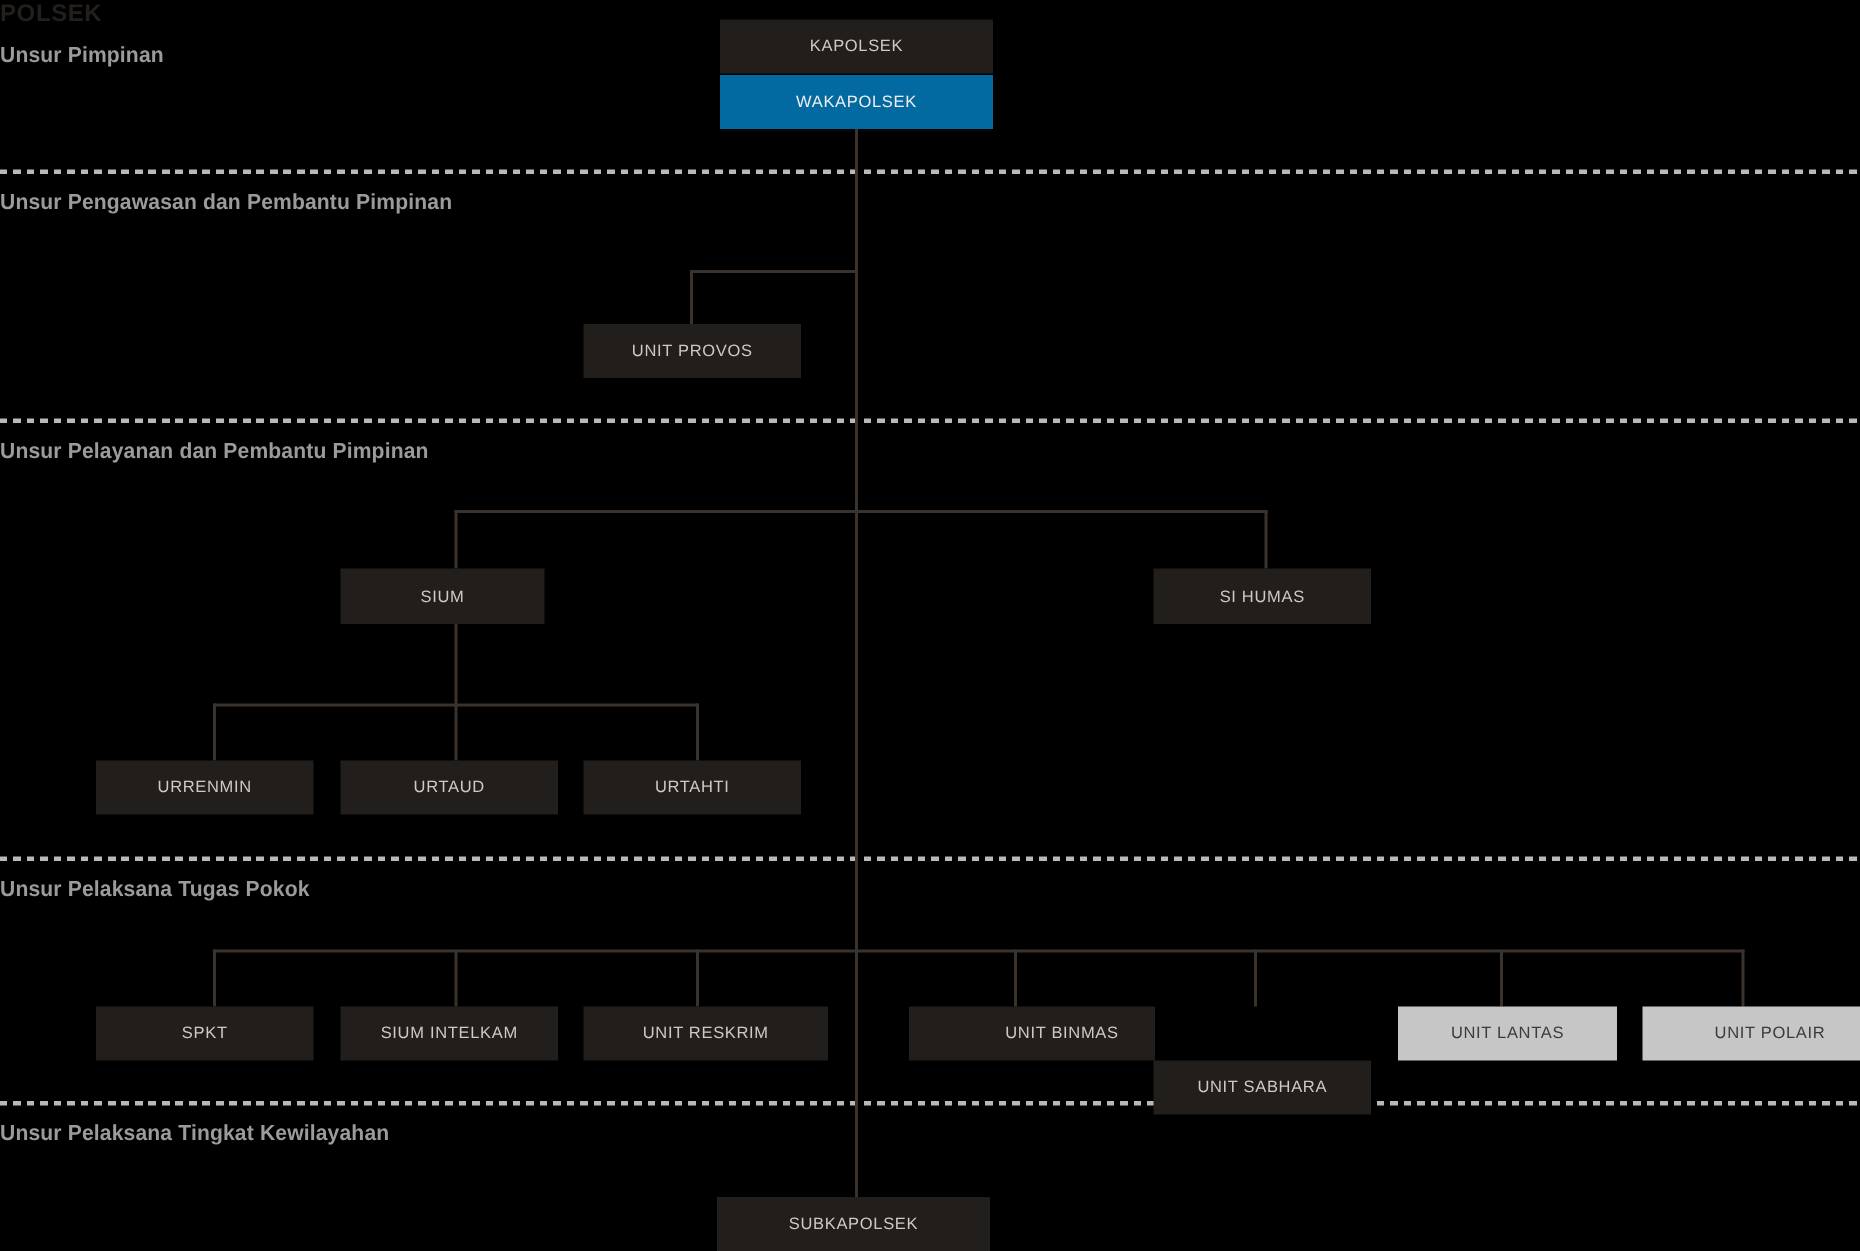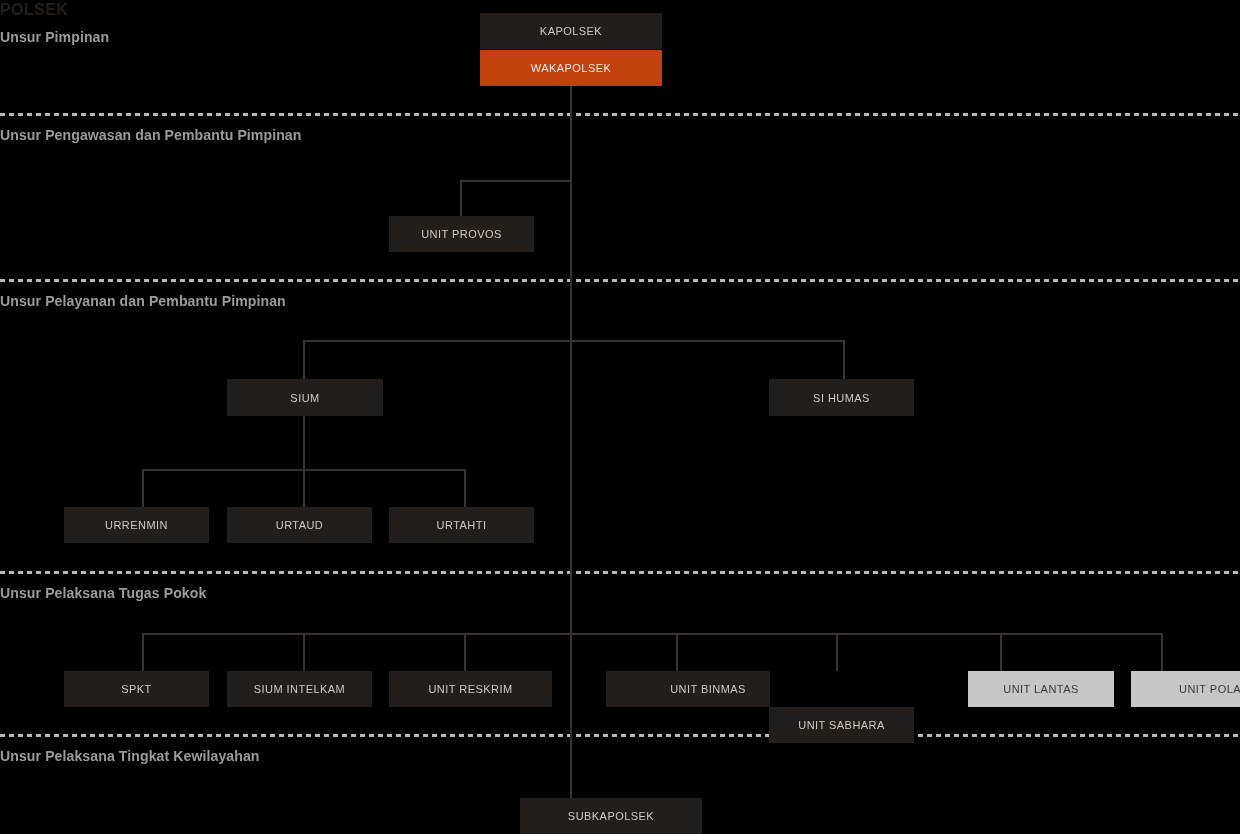--- a/index.html
+++ b/index.html
@@ -64,27 +64,26 @@
     font-size: 11px;
     letter-spacing: 0.45px;
     white-space: nowrap;
     z-index: 3;
   }
   .node.dark {
     background: #211e1b;
     color: #cfc9c4;
   }
   .node.mid {
-    background: #c2410c;
+    background: #0369a1;
     color: #eeeeee;
   }
   .node.light {
     background: #c6c6c6;
     color: #3b3b3b;
-    margin-left: 36px;
   }
 
   
   .line {
     position: absolute;
     background: #3a332d;
     z-index: 1;
   }
   .line.v { width: 2px; }
   .line.h { height: 2px; }
@@ -119,21 +118,21 @@
   <div class="node mid" style="left:480px; top:50px; width:182px; height:36px;">WAKAPOLSEK</div>
 
   <div class="line h" style="left:460px; top:180px; width:112px;"></div>
   <div class="line v" style="left:460px; top:180px; height:36px;"></div>
   <div class="node dark" style="left:389px; top:216px; width:145px; height:36px;">UNIT PROVOS</div>
 
   <div class="line h" style="left:303px; top:340px; width:542px;"></div>
   <div class="line v" style="left:303px; top:340px; height:39px;"></div>
   <div class="line v" style="left:843px; top:340px; height:39px;"></div>
 
-  <div class="node dark" style="left:227px; top:379px; width:156px; height:37px;">SIUM</div>
+  <div class="node dark" style="left:227px; top:379px; width:136px; height:37px;">SIUM</div>
   <div class="node dark" style="left:769px; top:379px; width:145px; height:37px;">SI HUMAS</div>
 
   <div class="line v" style="left:303px; top:416px; height:55px;"></div>
   <div class="line h" style="left:142px; top:469px; width:324px;"></div>
   <div class="line v" style="left:142px; top:469px; height:38px;"></div>
   <div class="line v" style="left:303px; top:469px; height:38px;"></div>
   <div class="line v" style="left:464px; top:469px; height:38px;"></div>
 
   <div class="node dark" style="left:64px;  top:507px; width:145px; height:36px;">URRENMIN</div>
   <div class="node dark" style="left:227px; top:507px; width:145px; height:36px;">URTAUD</div>
@@ -149,15 +148,15 @@
   <div class="line v" style="left:1161px; top:633px; height:38px;"></div>
 
   <div class="node dark" style="left:64px;   top:671px; width:145px; height:36px;">SPKT</div>
   <div class="node dark" style="left:227px;  top:671px; width:145px; height:36px;">SIUM INTELKAM</div>
   <div class="node dark" style="left:389px;  top:671px; width:163px; height:36px;">UNIT RESKRIM</div>
   <div class="node dark" style="left:606px;  top:671px; width:164px; height:36px;padding-left:40px;">UNIT BINMAS</div>
   <div class="node dark" style="left:769px;  top:671px; width:145px; height:36px;margin-top:36px;">UNIT SABHARA</div>
   <div class="node light" style="left:932px;  top:671px; width:146px; height:36px;">UNIT LANTAS</div>
   <div class="node light" style="left:1095px; top:671px; width:146px; height:36px;padding-left:24px;">UNIT POLAIR</div>
 
-  <div class="node dark" style="left:478px; top:798px; width:182px; height:36px;margin-left:42px;">SUBKAPOLSEK</div>
+  <div class="node dark" style="left:478px; top:798px; width:182px; height:36px;">SUBKAPOLSEK</div>
 
 </div>
 
 </body></html>

